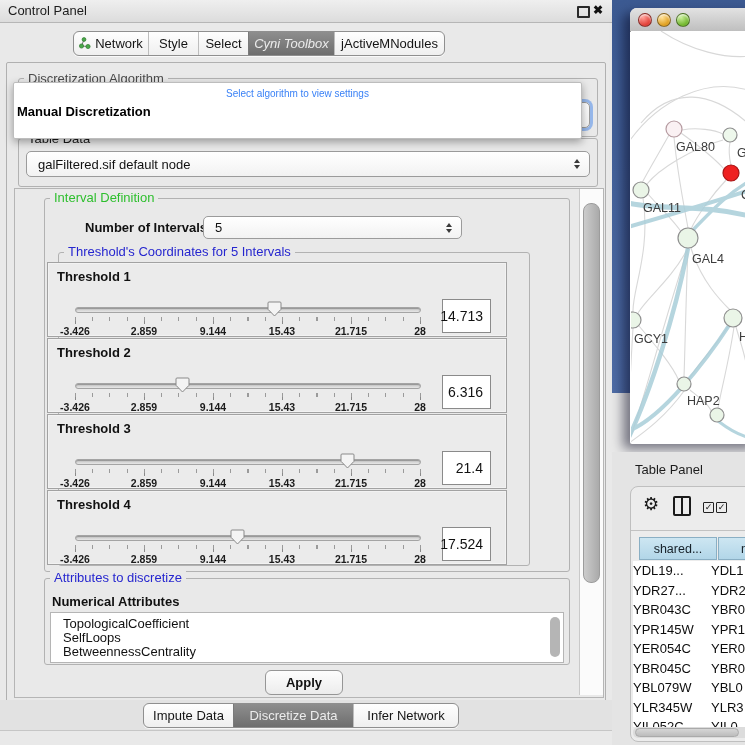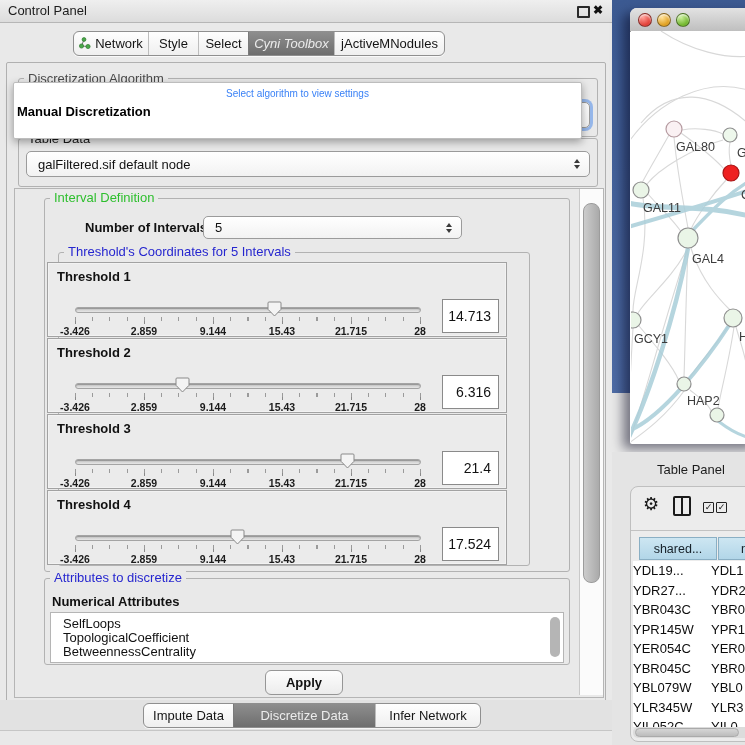--- a/index.html
+++ b/index.html
@@ -48,21 +48,21 @@
     box-shadow:inset 0 0 0 1px #f2f2f2;background:#ebebeb;}
   .throw .tt{position:absolute;left:9px;top:6px;font-weight:bold;font-size:13px;}
   .track{position:absolute;left:27px;top:44px;width:344px;height:4px;border:1px solid #a4a4a4;border-radius:3px;
     background:linear-gradient(#c2c2c2,#e6e6e6);box-shadow:inset 0 1px 1px rgba(0,0,0,.25);}
   .thumb{position:absolute;top:38px;width:15px;height:16px;}
   .ticks-major{position:absolute;left:27px;top:54px;width:346px;height:7px;
     background:repeating-linear-gradient(90deg,#8a8a8a 0 1px,transparent 1px 69px);}
   .ticks-minor{position:absolute;left:27px;top:54px;width:346px;height:4px;
     background:repeating-linear-gradient(90deg,#9a9a9a 0 1px,transparent 1px 17.25px);}
   .tlab{position:absolute;top:62px;transform:translateX(-50%);font-size:10.5px;font-weight:600;color:#1b1b1b;white-space:nowrap;}
-  .valbox{position:absolute;left:394px;top:36px;width:57px;height:34px;background:#fff;border:1px solid #8a8a8a;
+  .valbox{position:absolute;left:394px;top:36px;width:49px;height:34px;background:#fff;border:1px solid #8a8a8a;
     display:flex;align-items:center;justify-content:flex-end;padding-right:7px;font-size:14px;box-sizing:border-box;}
   
   .attr-list{position:absolute;left:50px;top:612px;width:512px;height:49px;background:#fff;border:1px solid #b5b5b5;overflow:hidden;}
   .attr-list .it{height:14px;line-height:14px;padding-left:12px;font-size:13px;}
   .attr-scroll{position:absolute;right:3px;top:4px;width:10px;height:40px;border-radius:5px;background:#b5b5b5;}
   .btn{position:absolute;display:flex;align-items:center;justify-content:center;
     background:linear-gradient(#fdfdfd,#ececec);border:1px solid #969696;border-radius:6px;font-size:13px;font-weight:bold;}
   
   .desktop{position:absolute;left:612px;top:0;width:133px;height:393px;
     background:linear-gradient(180deg,#3c5a92,#4e6ca6);}
@@ -71,21 +71,21 @@
   .nw-titlebar{position:absolute;left:0;top:0;width:130px;height:23px;border-radius:7px 0 0 0;
     background:linear-gradient(#e2e2e2,#bfbfbf);border-bottom:1px solid #9a9a9a;}
   .tl{position:absolute;top:5px;width:12px;height:12px;border-radius:50%;border:1px solid rgba(0,0,0,.4);
     box-shadow:inset 0 1.5px 2px rgba(255,255,255,.75);}
   .tl.r{left:8px;background:radial-gradient(circle at 35% 30%,#ff9d96,#e2423a 65%);}
   .tl.y{left:27px;background:radial-gradient(circle at 35% 30%,#ffe096,#e0a123 65%);}
   .tl.g{left:46px;background:radial-gradient(circle at 35% 30%,#c8ef9a,#74b830 65%);}
   .nw-content{position:absolute;left:1px;top:23px;width:129px;height:412px;background:#fff;overflow:hidden;}
   
   .tpr{position:absolute;left:612px;top:452px;width:133px;height:293px;background:#e4e4e4;}
-  .tpr .tp-title{position:absolute;left:23px;top:10px;font-size:13px;color:#1c1c1c;margin-left:22px;}
+  .tpr .tp-title{position:absolute;left:23px;top:10px;font-size:13px;color:#1c1c1c;}
   .tp-inner{position:absolute;left:18px;top:34px;width:130px;height:256px;background:#ececec;
     border:1px solid #bfbfbf;border-radius:8px 0 0 8px;box-sizing:border-box;}
   .gear{position:absolute;left:12px;top:6px;font-size:18px;color:#1a1a1a;}
   .spliticon{position:absolute;left:42px;top:9px;width:14px;height:16px;border:2px solid #1a1a1a;border-radius:2px;}
   .spliticon:before{content:"";position:absolute;left:5.5px;top:0;width:2px;height:16px;background:#1a1a1a;}
   .chk{position:absolute;top:15px;width:9px;height:9px;border:1.5px solid #222;border-radius:1px;
     font-size:9px;line-height:9px;text-align:center;color:#111;}
   .tp-divider{position:absolute;left:0;top:43px;width:130px;border-top:1px solid #c2c2c2;}
   .hdr{position:absolute;top:50px;height:23px;background:linear-gradient(#cde6f2,#b2d6e8);
     border:1px solid #8aafc4;box-sizing:border-box;display:flex;align-items:center;justify-content:center;
@@ -257,34 +257,34 @@
       <span class="tlab" style="left:303px;">21.715</span>
       <span class="tlab" style="left:372px;">28</span>
       <div class="valbox">17.524</div>
     </div>
 
     <div class="group" style="left:44px;top:578px;width:524px;height:85px;"></div>
     <div class="gtitle" style="left:50px;top:571px;color:#2626cf;">Attributes to discretize</div>
     <div class="abs" style="left:52px;top:594px;font-weight:bold;">Numerical Attributes</div>
     <div class="attr-list">
       <div style="height:4px;"></div>
+      <div class="it">TopologicalCoefficient</div>
       <div class="it">SelfLoops</div>
-      <div class="it">TopologicalCoefficient</div>
       <div class="it">BetweennessCentrality</div>
       <div class="attr-scroll"></div>
     </div>
 
     <div class="btn" style="left:265px;top:670px;width:76px;height:23px;">Apply</div>
 
     <div class="bottom-strip"></div>
     <div class="seg" style="left:143px;top:703px;height:23px;">
       <div class="tab" style="width:89px;">
         <span>Impute Data</span>
       </div>
-      <div class="tab sel" style="width:142px;">
+      <div class="tab sel" style="width:120px;">
         <span>Discretize Data</span>
       </div>
       <div class="tab" style="width:105px;">
         <span>Infer Network</span>
       </div>
     </div>
   </div>
 
   <div class="desktop">
     <div class="netwin">

